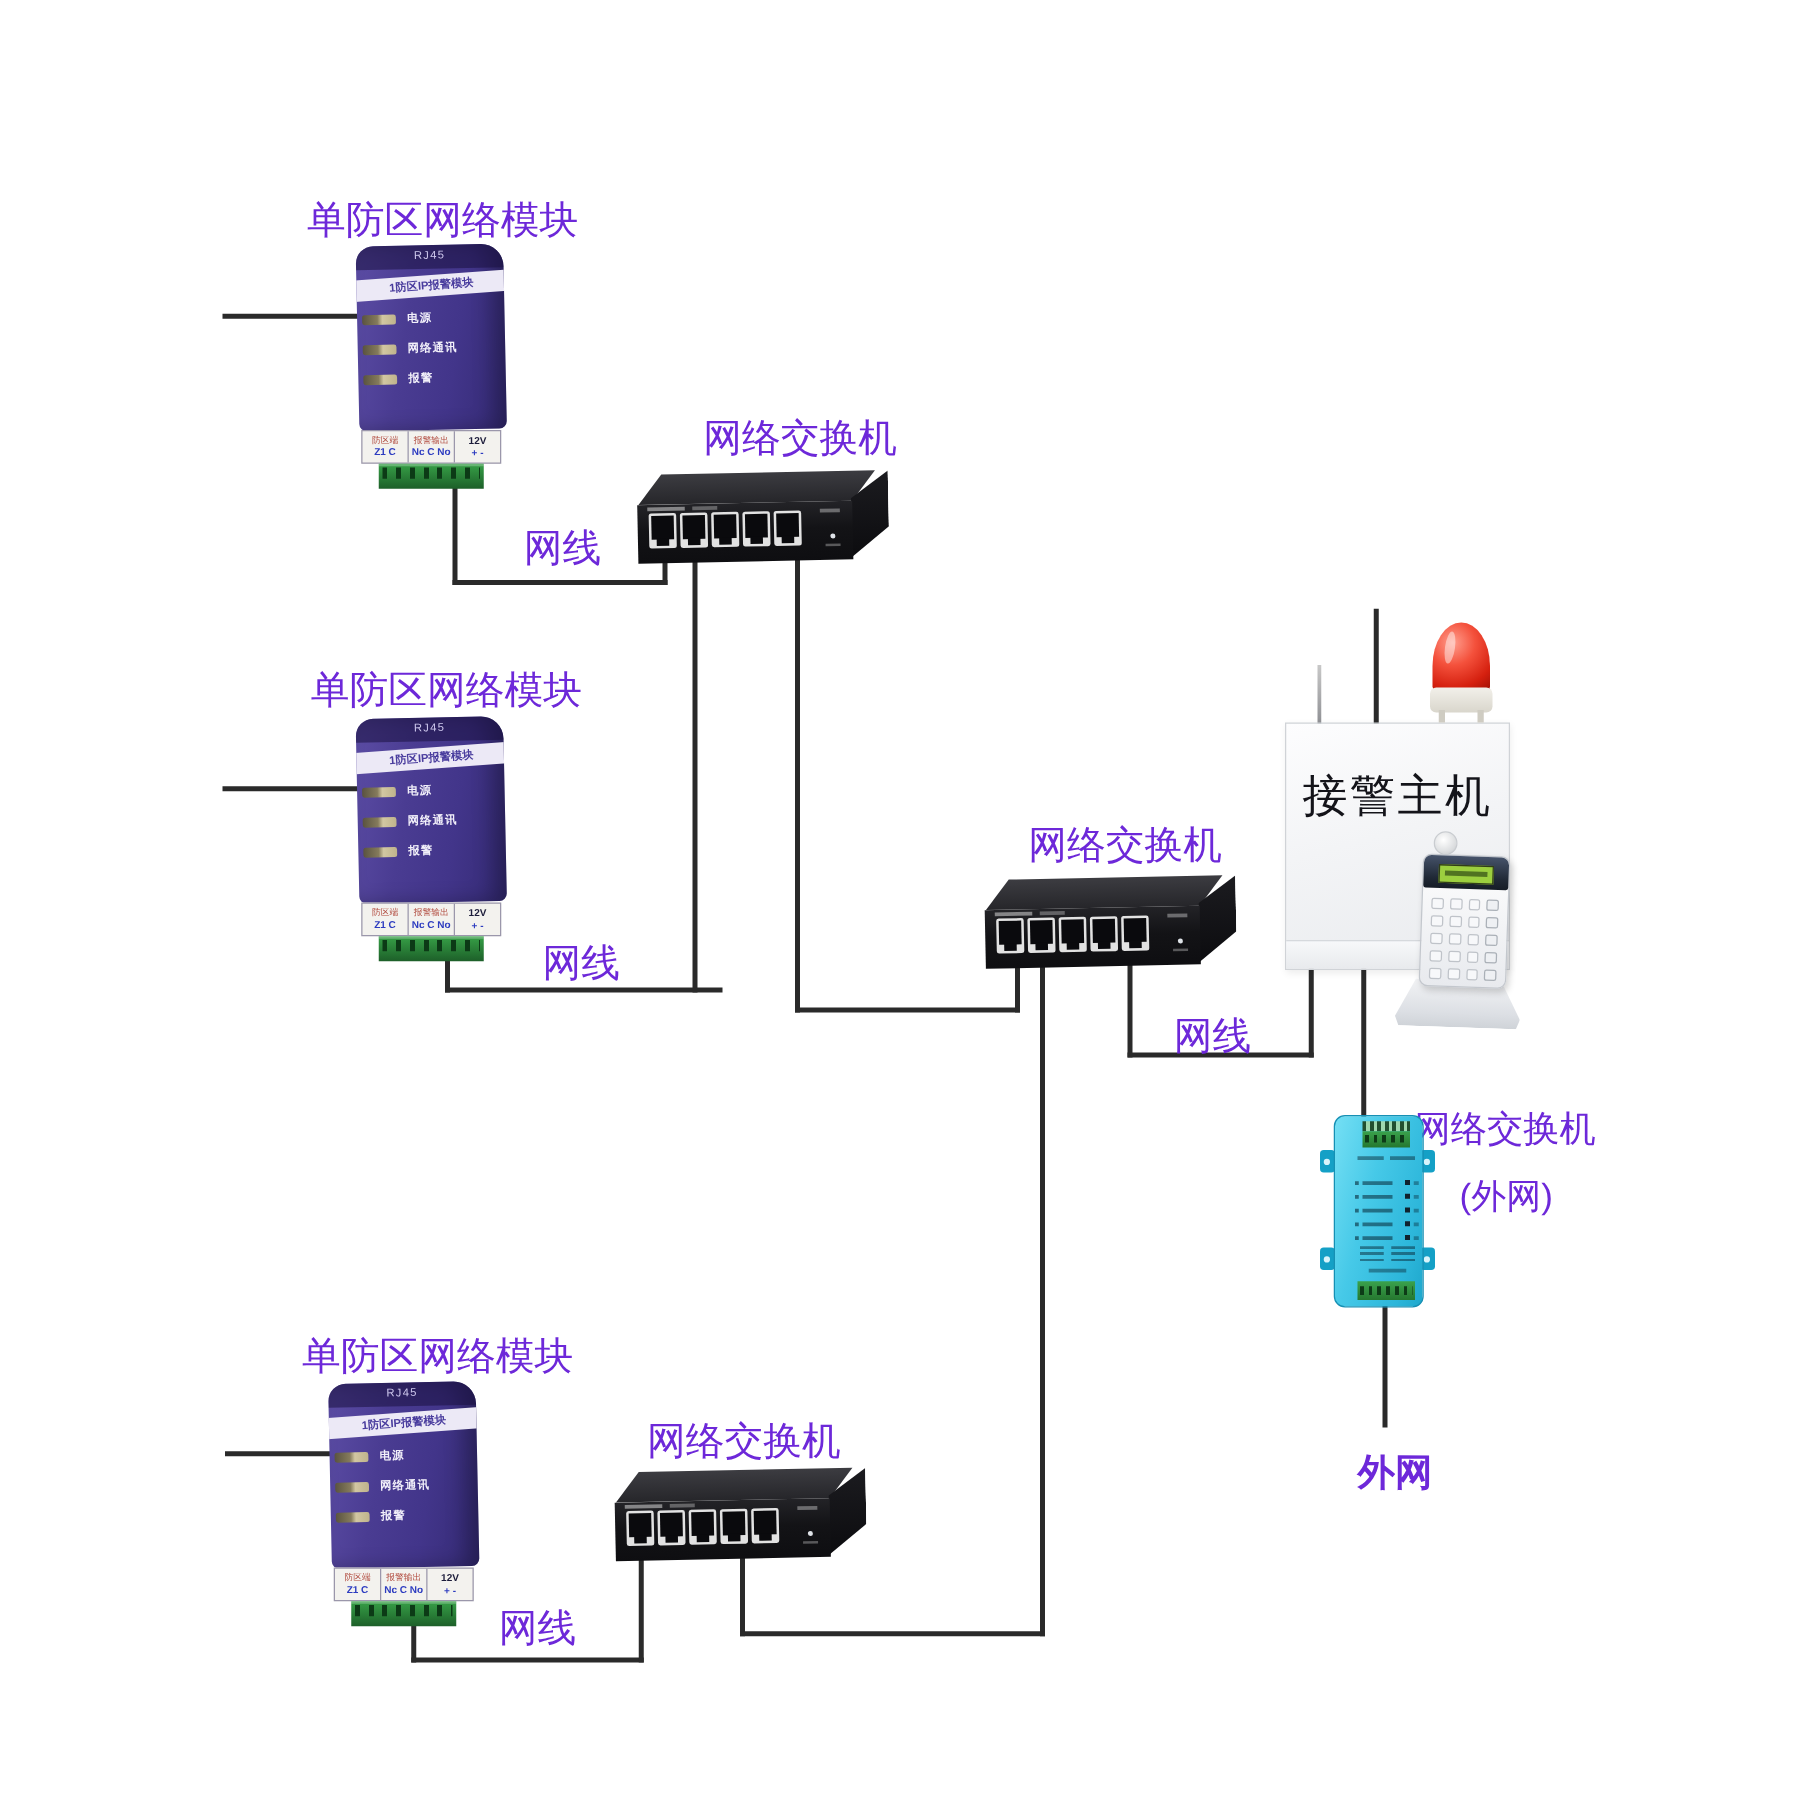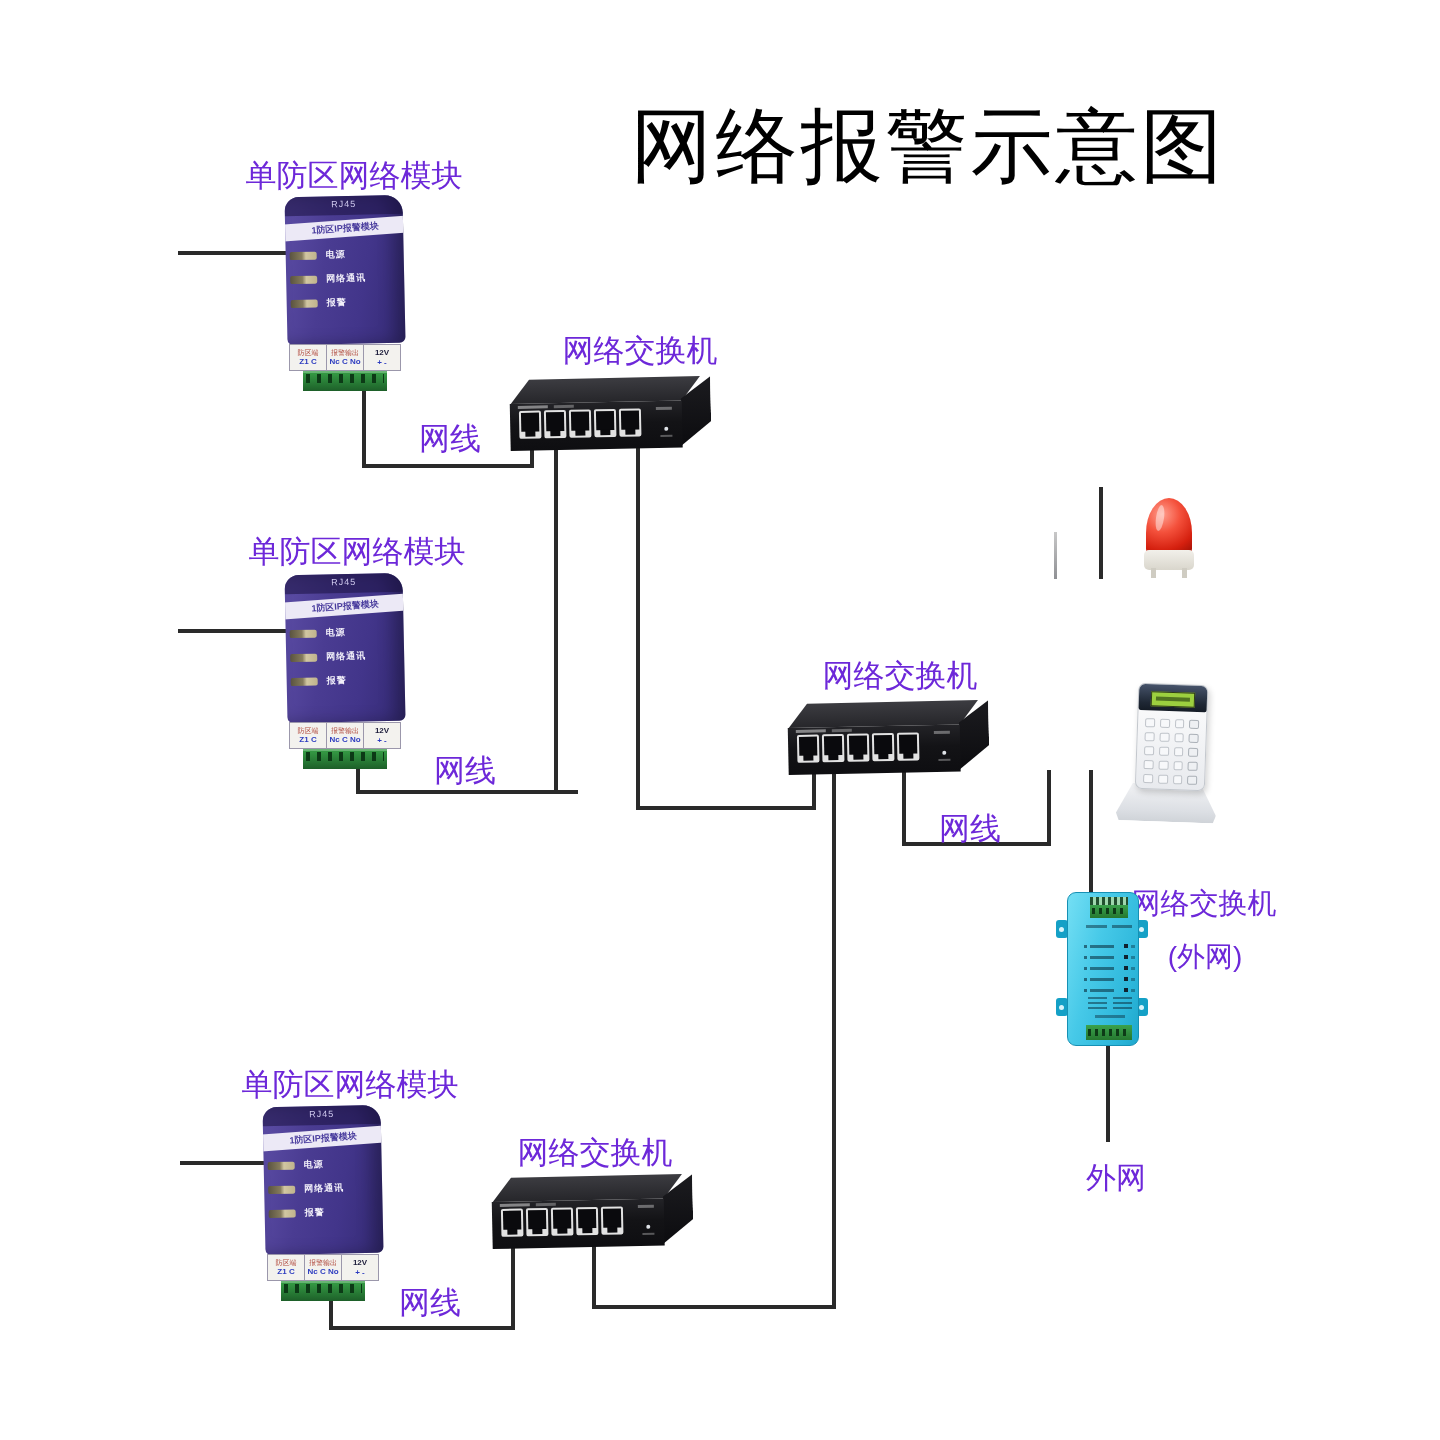--- a/index.html
+++ b/index.html
@@ -4,21 +4,21 @@
 <style>
   html,body{margin:0;padding:0;background:#ffffff;}
   .canvas{position:relative;width:1440px;height:1440px;background:#fff;overflow:hidden;
           font-family:"Liberation Sans","DejaVu Sans",sans-serif;}
 
   
   .title{position:absolute;left:928px;top:92px;transform:translateX(-50%);
          font-family:"Liberation Serif","DejaVu Serif",serif;font-size:82px;color:#000;
          letter-spacing:3px;white-space:nowrap;}
   .lbl{position:absolute;transform:translateX(-50%);white-space:nowrap;color:#6d28d9;}
-  .s31{font-size:31px;} .s30{font-size:30px;} .s29{font-size:29px;} .s28{font-size:28px;}
+  .s31{font-size:31px;} .s30{font-size:30px;font-weight:bold;} .s29{font-size:29px;} .s28{font-size:28px;}
 
   
   .wire{position:absolute;background:#2a2a2a;}
 
   
   .zmod{position:absolute;width:118px;height:196px;}
   .zmod-body{position:absolute;left:0;top:0;width:118px;height:148px;
      background:linear-gradient(100deg,#5c4da5 0%,#4a3c92 35%,#42358a 65%,#342a74 100%);
      border-radius:14px 18px 6px 6px;transform:rotate(-1.2deg);overflow:hidden;
      box-shadow:inset -10px 0 16px rgba(0,0,0,.28);}
@@ -138,21 +138,20 @@
   .bm-term-bot{position:absolute;left:18px;top:132px;width:46px;height:15px;
      background:linear-gradient(180deg,#3aa24c,#25772f);}
   .bm-term-bot::before{content:'';position:absolute;left:2px;top:4px;right:2px;height:7px;
      background:repeating-linear-gradient(90deg,#0d3b17 0 3px,transparent 3px 7px);}
 </style>
 </head>
 <body>
 
 <div class="canvas">
 
-  <div class="title">网络报警示意图</div>
 
   <div class="wire" style="left:178px;top:251px;width:114px;height:4px;"></div>
   <div class="wire" style="left:362px;top:386px;width:4px;height:82px;"></div>
   <div class="wire" style="left:362px;top:464px;width:172px;height:4px;"></div>
   <div class="wire" style="left:530px;top:426px;width:4px;height:42px;"></div>
   <div class="wire" style="left:554px;top:446px;width:4px;height:348px;"></div>
   <div class="wire" style="left:178px;top:629px;width:114px;height:4px;"></div>
   <div class="wire" style="left:356px;top:762px;width:4px;height:32px;"></div>
   <div class="wire" style="left:356px;top:790px;width:222px;height:4px;"></div>
   <div class="wire" style="left:636px;top:448px;width:4px;height:362px;"></div>
@@ -339,20 +338,24 @@
         <div class="sw-port"></div>
         <div class="sw-port"></div>
         <div class="sw-port"></div>
       </div>
       <span class="sw-led"></span>
       <span class="sw-ledtxt"></span>
     </div>
   </div>
 
   <div class="antenna"></div>
+  <div class="host">
+    <div class="host-title">接警主机</div>
+    <div class="host-btn"></div>
+  </div>
   <div class="beacon">
     <div class="b-dome"></div>
     <div class="b-base"></div>
     <div class="b-foot" style="left:7px;"></div>
     <div class="b-foot" style="left:38px;"></div>
   </div>
   <div class="kpad">
     <div class="kp-stand"></div>
     <div class="kp-body">
       <div class="kp-band">

